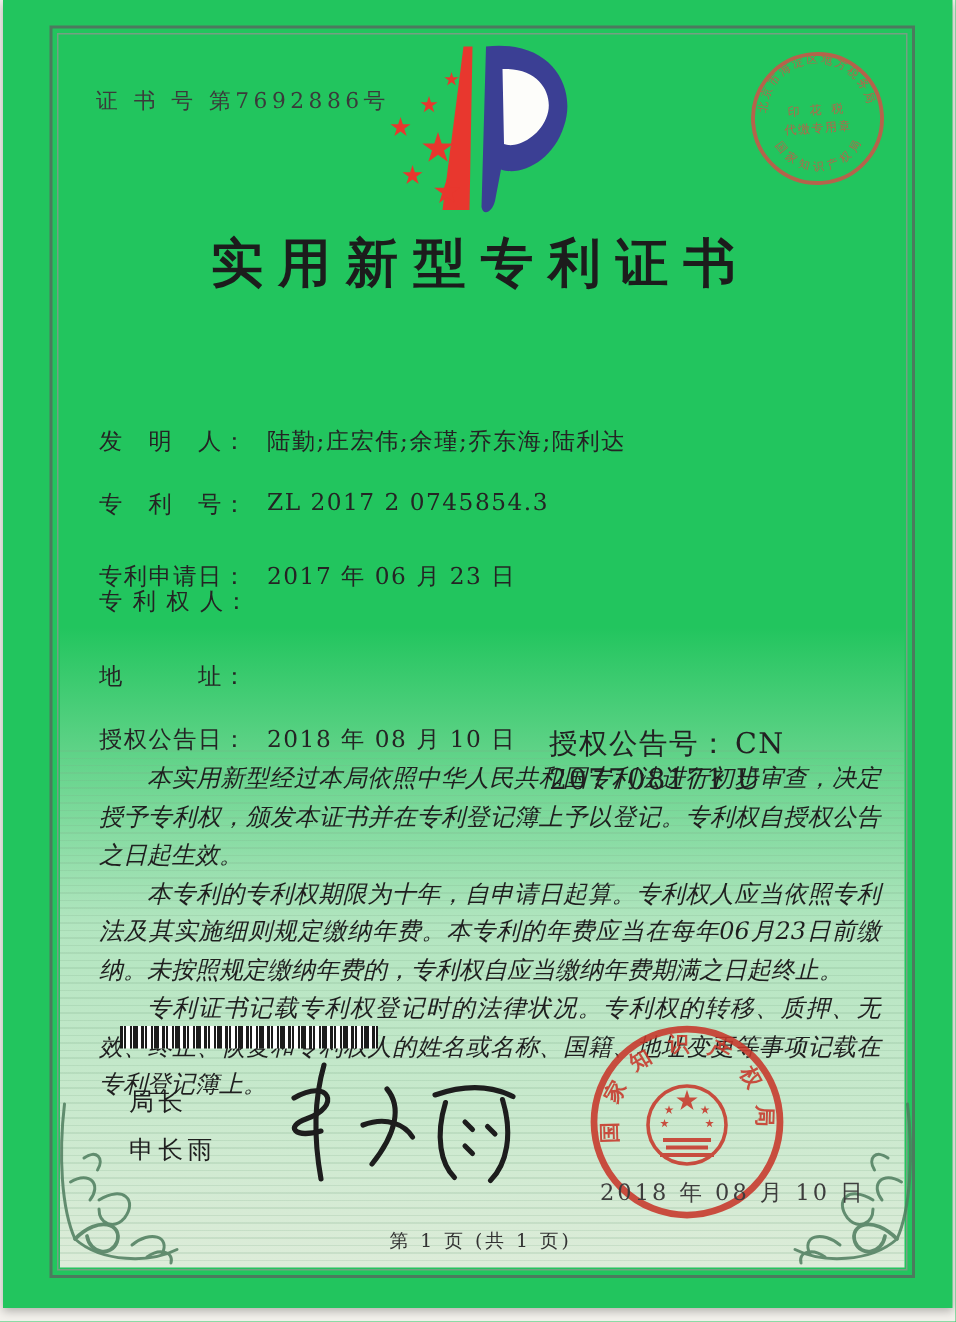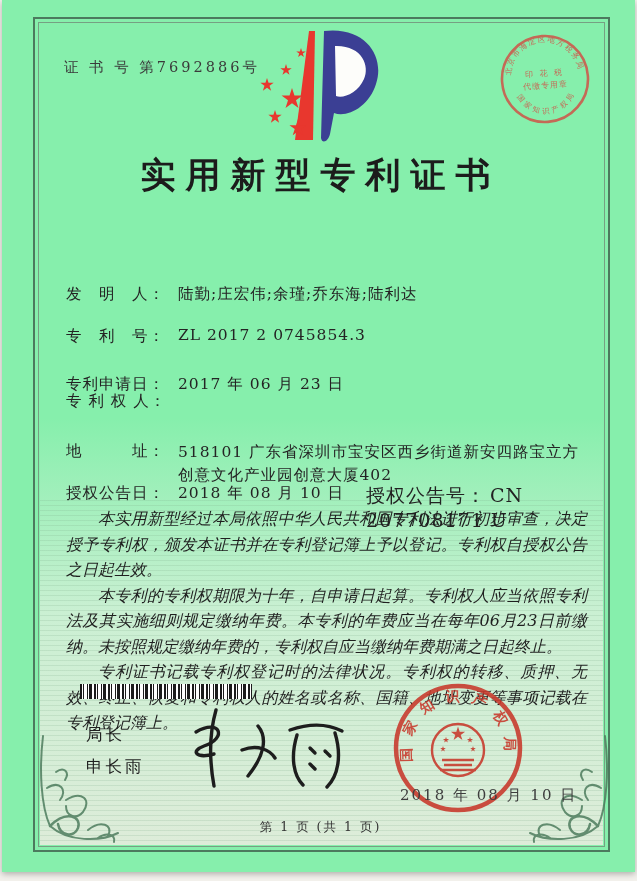--- a/index.html
+++ b/index.html
@@ -4,21 +4,21 @@
 <style>
   html,body{margin:0;padding:0;}
   body{
     width:637px;height:881px;position:relative;overflow:hidden;
     background:#f3f1ec;
     font-family:"DejaVu Serif","Liberation Serif",serif;
     color:#222;
   }
   .paper{
     position:absolute;left:2px;top:0;width:633px;height:872px;
-    background:#86efac;box-shadow:0 2px 6px rgba(0,0,0,.28);
+    background:#22c55e;box-shadow:0 2px 6px rgba(0,0,0,.28);
   }
   .frame{
     position:absolute;left:36px;top:22px;width:567px;height:825px;
     border:1px solid #76a083;
     outline:2px solid #4c7a5e;outline-offset:3px;
     box-sizing:border-box;
   }
   .tint{
     position:absolute;left:38px;top:24px;width:563px;height:821px;
     background:linear-gradient(180deg,rgba(235,244,233,0) 48%,rgba(226,240,224,.75) 72%,#ddecd9 100%);
@@ -137,21 +137,20 @@
   </div>
   <div class="frow f4">
     <span class="lbl">专利申请日：</span>
     <span class="val">2017 年 06 月 23 日</span>
   </div>
   <div class="frow f5">
     <span class="lbl">专 利 权 人：</span>
   </div>
   <div class="frow f6">
     <span class="lbl">地　　　址：</span>
-    <span class="val wrap">518101 广东省深圳市宝安区西乡街道新安四路宝立方创意文化产业园创意大厦402</span>
   </div>
   <div class="frow f7">
     <span class="lbl">授权公告日：</span>
     <span class="val">2018 年 08 月 10 日</span>
   </div>
   <div class="grantno">
     <span class="lbl">授权公告号：</span><span class="val">CN 207708171 U</span>
   </div>
 
   <div class="bodytext">

